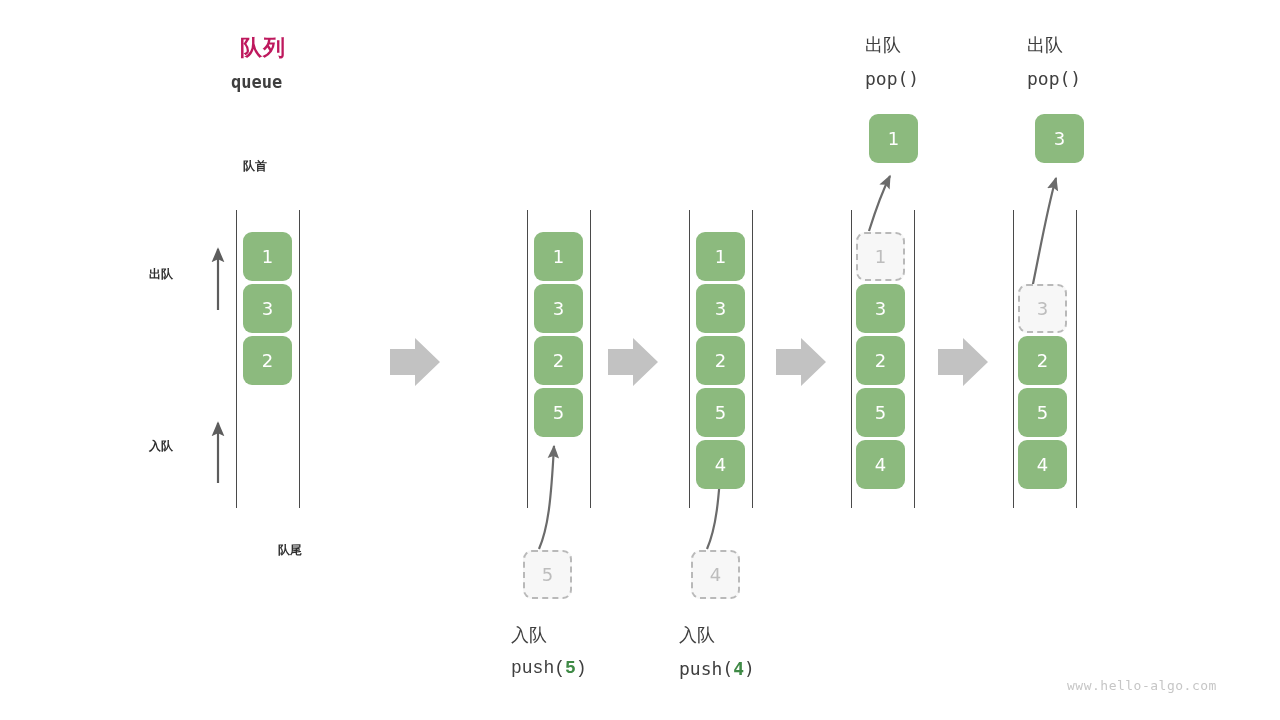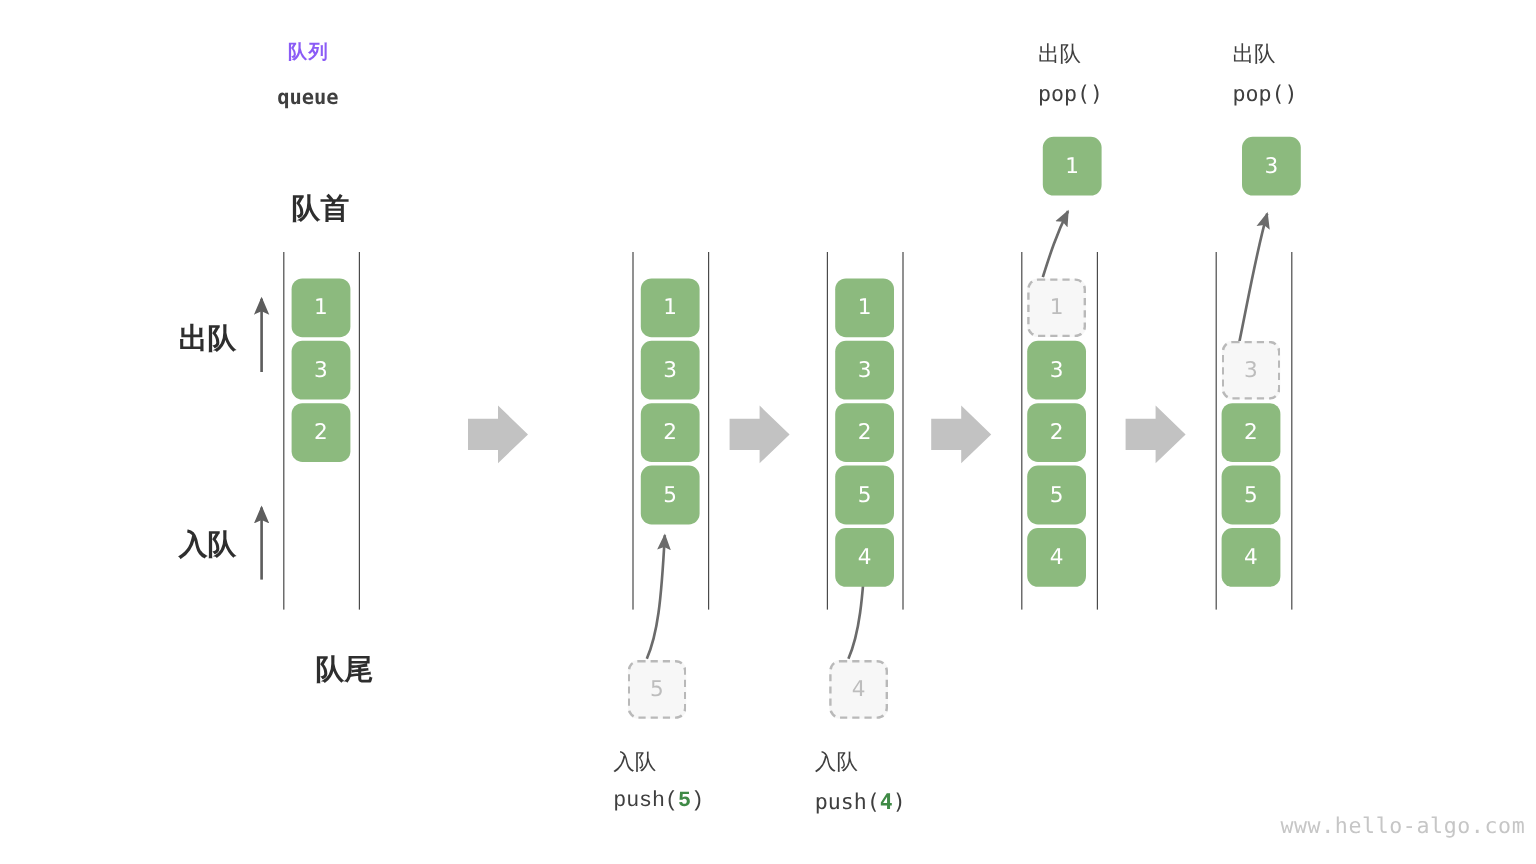--- a/index.html
+++ b/index.html
@@ -14,53 +14,53 @@
     position: relative;
     width: 1280px;
     height: 720px;
     background: #ffffff;
     overflow: hidden;
   }
   .abs { position: absolute; }
 
   
   .title-cn {
-    font-size: 16px;
+    font-size: 22px;
     font-weight: bold;
-    color: #8b5cf6;
+    color: #be185d;
     letter-spacing: 1px;
     white-space: nowrap;
   }
   .title-en {
     font-family: "DejaVu Sans Mono", "Liberation Mono", monospace;
     font-size: 17px;
     color: #3f3f3f;
     white-space: nowrap;
   }
   .label-bold {
-    font-size: 24px;
+    font-size: 12px;
     font-weight: bold;
     color: #2e2e2e;
     white-space: nowrap;
   }
   .op-cn {
     font-size: 18px;
     color: #3f3f3f;
     white-space: nowrap;
   }
   .op-code {
     font-family: "DejaVu Sans Mono", "Liberation Mono", monospace;
     font-size: 18px;
     color: #3f3f3f;
     white-space: nowrap;
   }
   .op-code .arg { color: #3f8a46; font-weight: bold; }
   .watermark {
     font-family: "DejaVu Sans Mono", "Liberation Mono", monospace;
-    font-size: 18px;
+    font-size: 13px;
     color: #c6c6c6;
     letter-spacing: 0.5px;
     white-space: nowrap;
   }
 
   
   .cell {
     width: 49px;
     height: 49px;
     border-radius: 9px;
@@ -144,21 +144,21 @@
 
     <g>
       <path d="M1029,303 C1038,262 1046,213 1056,178" fill="none" stroke="#6b6b6b" stroke-width="2.2" marker-end="url(#arrowhead)"></path>
     </g>
   </svg>
 
   <div class="abs title-cn" style="left:240px; top:33px;">队列</div>
   <div class="abs title-en" style="left:231px; top:72px;font-weight:bold;">queue</div>
 
   <div class="abs label-bold" style="left:243px; top:158px;">队首</div>
-  <div class="abs label-bold" style="left:243px; top:542px;padding-left:20px;">队尾</div>
+  <div class="abs label-bold" style="left:258px; top:542px;padding-left:20px;">队尾</div>
 
   <div class="abs label-bold" style="left:149px; top:266px;">出队</div>
   <div class="abs label-bold" style="left:149px; top:438px;">入队</div>
 
   <div class="abs rail" style="left:236px; top:210px; height:298px;"></div>
   <div class="abs rail" style="left:299px; top:210px; height:298px;"></div>
   <div class="abs" style="left:243px; top:232px;">
     <div class="cell" style="margin-bottom:3px;">1</div>
     <div class="cell" style="margin-bottom:3px;">3</div>
     <div class="cell">2</div>

